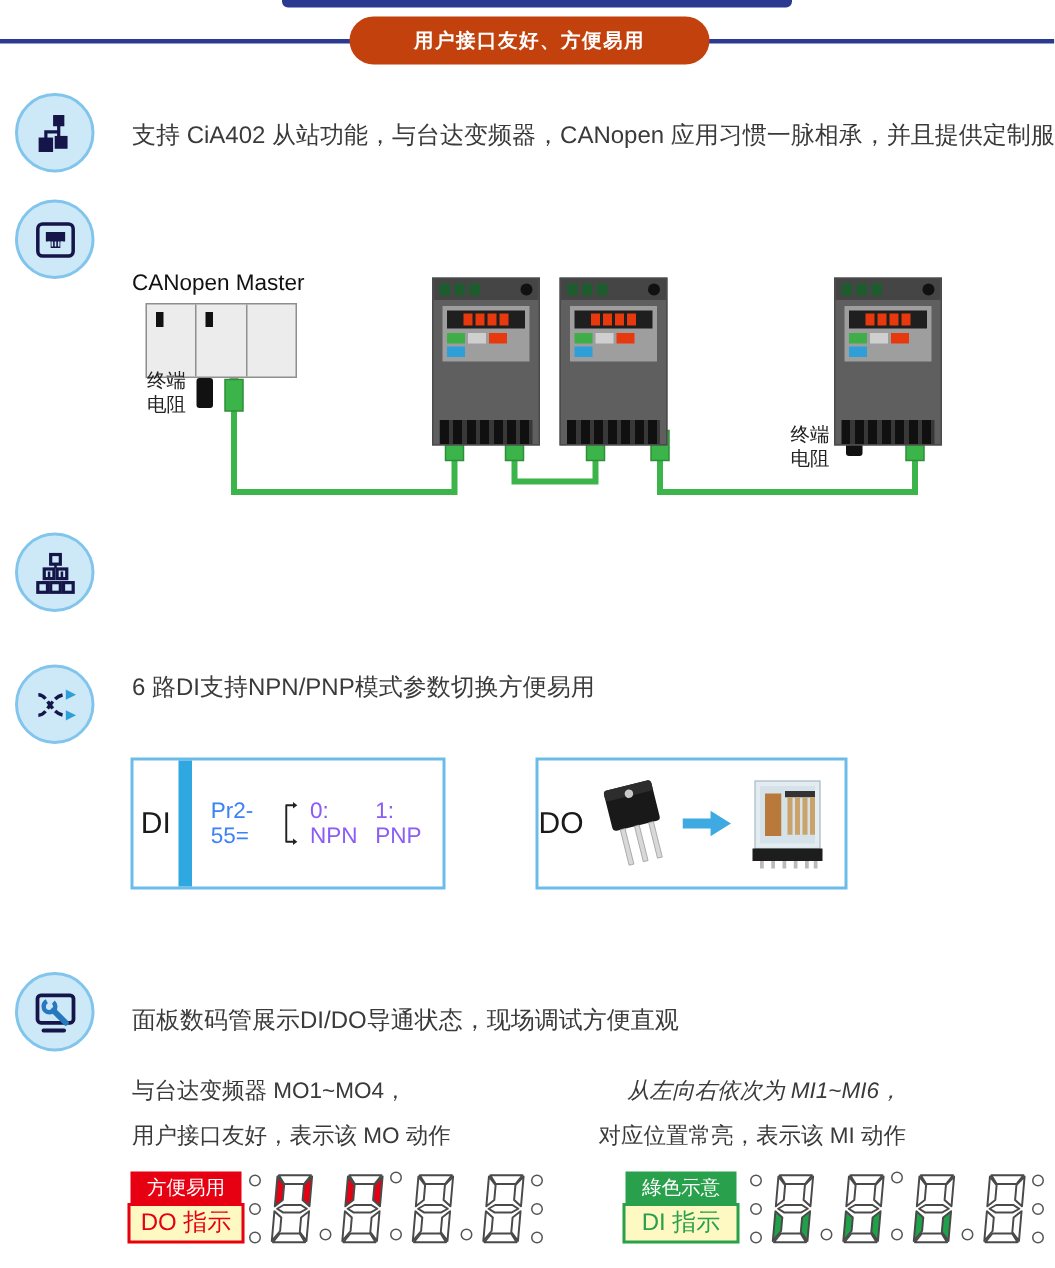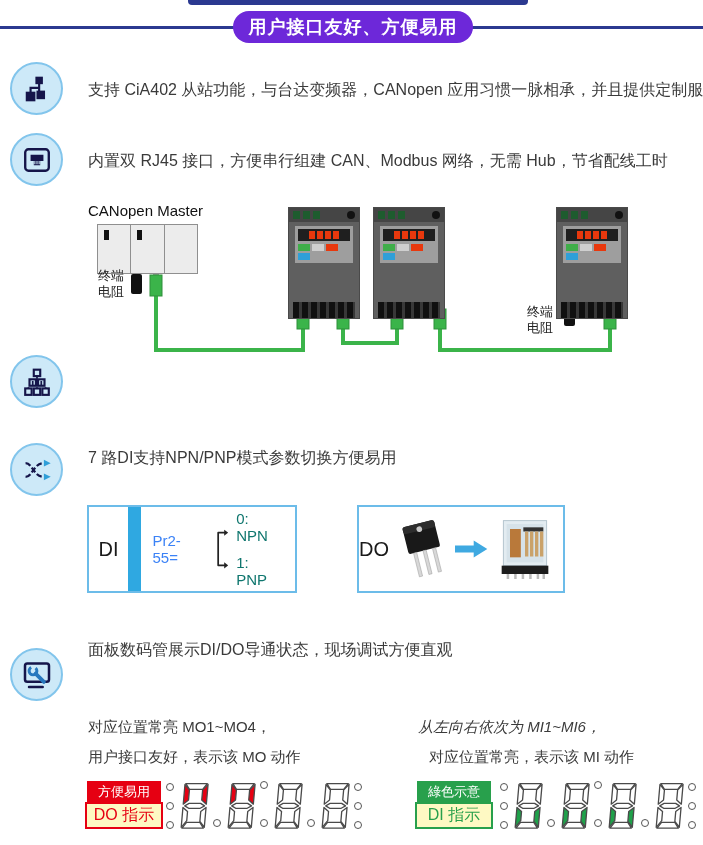--- a/index.html
+++ b/index.html
@@ -2,30 +2,30 @@
 <html><head>
 <meta charset="utf-8">
 <style>
   html,body{margin:0;padding:0;background:#fff;}
   .page{position:relative;width:703px;height:845px;background:#ffffff;overflow:hidden;
         font-family:"Liberation Sans","DejaVu Sans",sans-serif;color:#3d3d3d;}
 
   
   .top-strip{position:absolute;left:188px;top:0;width:340px;height:5px;background:#2b3990;border-radius:0 0 4px 4px;}
   .rule{position:absolute;left:0;top:26px;width:703px;height:3px;background:#2b3990;}
-  .pill{position:absolute;left:233px;top:11px;width:240px;height:32px;background:#6d28d9;border-radius:17px;
-        color:#fff;font-size:18px;font-weight:bold;display:flex;align-items:center;justify-content:center;letter-spacing:1px;}
+  .pill{position:absolute;left:233px;top:11px;width:240px;height:32px;background:#c2410c;border-radius:17px;
+        color:#fff;font-size:13px;font-weight:bold;display:flex;align-items:center;justify-content:center;letter-spacing:1px;}
 
   
   .icon-circle{position:absolute;left:10px;width:53px;height:53px;border-radius:50%;background:#cde9f8;
                border:2px solid #82c5ec;box-sizing:border-box;display:flex;align-items:center;justify-content:center;}
   .feat-text{position:absolute;left:88px;font-size:16px;color:#3a3a3a;white-space:nowrap;}
 
   
-  .diagram{position:absolute;left:0;top:202px;width:703px;height:162px;}
+  .diagram{position:absolute;left:0;top:180px;width:703px;height:162px;}
   .diagram svg.cables{position:absolute;left:0;top:0;}
   .master-label{position:absolute;left:88px;top:0;font-size:15px;color:#111;}
   .plc{position:absolute;left:97px;top:22px;width:101px;height:50px;background:#ececec;border:1px solid #8f8f8f;
        box-sizing:border-box;display:flex;}
   .plc i{flex:1;border-right:1px solid #8f8f8f;position:relative;}
   .plc i:last-child{border-right:none;}
   .plc i.tick::before{content:"";position:absolute;top:5px;left:6px;width:5px;height:10px;background:#111;}
   .term-label{position:absolute;font-size:13px;line-height:16px;color:#222;}
 
   .drive{position:absolute;top:5px;width:72px;height:112px;background:#5f5f5f;border:1px solid #4a4a4a;box-sizing:border-box;}
@@ -40,21 +40,21 @@
   .d-keys i.g{background:#3fae49}.d-keys i.b{background:#2f9fd8}.d-keys i.r{background:#e8380d}
   .d-slots{position:absolute;bottom:0;left:4px;right:4px;height:16px;
            background:repeating-linear-gradient(90deg,#101010 0 6px,#383838 6px 9px);}
 
   
   .io-box{position:absolute;top:505px;height:88px;background:#fff;border:2px solid #6cbce9;box-sizing:border-box;display:flex;align-items:stretch;}
   .io-label{width:40px;display:flex;align-items:center;justify-content:center;font-size:20px;font-weight:normal;color:#1a1a1a;}
   .io-bar{width:13px;background:#2fa8e1;}
   .io-content{display:flex;align-items:center;gap:8px;padding:0 12px;}
   .param{font-size:15px;color:#3b82f6;}
-  .opts{display:flex;flex-direction:column;gap:10px;font-size:15px;color:#0f766e;}
+  .opts{display:flex;flex-direction:row;gap:10px;font-size:15px;color:#8b5cf6;}
 
   
   .note{position:absolute;font-size:15px;color:#3a3a3a;white-space:nowrap;}
 
   
   .tagbox{position:absolute;width:78px;}
   .tag-top{height:21px;margin:0 2px;color:#fff;font-size:13px;display:flex;align-items:center;justify-content:center;}
   .tag-bottom{height:27px;background:#fef9c3;border-width:2px;border-style:solid;box-sizing:border-box;
               font-size:16px;display:flex;align-items:center;justify-content:center;}
   .tagbox.red .tag-top{background:#e60012;}
@@ -88,21 +88,20 @@
   </div>
   <div class="feat-text" style="top:80px;">支持 CiA402 从站功能，与台达变频器，CANopen 应用习惯一脉相承，并且提供定制服务</div>
 
   <div class="icon-circle" style="top:133px;">
     <svg width="30" height="30" viewBox="0 0 28 28">
       <rect x="3" y="4" width="22" height="20" rx="3" fill="none" stroke="#15154a" stroke-width="2.2"></rect>
       <path d="M8,9 h12 v6 h-3 v4 h-6 v-4 h-3 z" fill="#15154a"></path>
       <path d="M10,15 v3 M12,15 v3 M14,15 v3 M16,15 v3 M18,15 v3" stroke="#cde9f8" stroke-width="1"></path>
     </svg>
   </div>
-  <div class="feat-text" style="top:151px;">内置双 RJ45 接口，方便串行组建 CAN、Modbus 网络，无需 Hub，节省配线工时</div>
 
   <div class="diagram">
     <svg class="cables" width="703" height="162">
 
       <path d="M156,94 V148 H303 V126" stroke="#3bb44a" stroke-width="4" fill="none"></path>
       <path d="M343,126 V141 H397 V126" stroke="#3bb44a" stroke-width="4" fill="none"></path>
       <path d="M440,126 V148 H610 V126" stroke="#3bb44a" stroke-width="4" fill="none"></path>
 
       <g>
         <rect x="153" y="68" width="6" height="6" fill="#9a9a9a"></rect>
@@ -239,21 +238,21 @@
   </div>
 
   <div class="icon-circle" style="top:443px;">
     <svg width="32" height="32" viewBox="0 0 28 28">
       <path d="M4,8 C10,8 11,20 20,20" stroke="#15154a" stroke-width="2" fill="none" stroke-dasharray="5 2"></path>
       <path d="M4,20 C10,20 11,8 20,8" stroke="#15154a" stroke-width="2" fill="none" stroke-dasharray="5 2"></path>
       <polygon points="20,5 26,8 20,11" fill="#2f9fd8"></polygon>
       <polygon points="20,17 26,20 20,23" fill="#2f9fd8"></polygon>
     </svg>
   </div>
-  <div class="feat-text" style="top:448px;">7 路DI支持NPN/PNP模式参数切换方便易用</div>
+  <div class="feat-text" style="top:448px;">6 路DI支持NPN/PNP模式参数切换方便易用</div>
 
   <div class="io-box" style="left:87px;width:210px;">
     <div class="io-label">DI</div>
     <div class="io-bar"></div>
     <div class="io-content">
       <span class="param">Pr2-55=</span>
       <svg width="16" height="50" viewBox="0 0 18 52">
         <path d="M6,7 H13 M6,7 V45 M6,45 H13" stroke="#222" stroke-width="2" fill="none" stroke-linecap="round"></path>
         <polygon points="13,3.5 13,10.5 17.5,7" fill="#222"></polygon>
         <polygon points="13,41.5 13,48.5 17.5,45" fill="#222"></polygon>
@@ -303,26 +302,26 @@
   </div>
 
   <div class="icon-circle" style="top:648px;">
     <svg width="32" height="32" viewBox="0 0 28 28">
       <rect x="3.5" y="4" width="21" height="16" rx="2" fill="none" stroke="#15154a" stroke-width="2.2"></rect>
       <path d="M7,24.5 H19" stroke="#15154a" stroke-width="2.2" stroke-linecap="round"></path>
       <circle cx="10.5" cy="10.5" r="3.4" fill="none" stroke="#2878be" stroke-width="2.6" stroke-dasharray="14 4"></circle>
       <path d="M12.8,12.8 L20,20" stroke="#2878be" stroke-width="3.4" stroke-linecap="round"></path>
     </svg>
   </div>
-  <div class="feat-text" style="top:640px;">面板数码管展示DI/DO导通状态，现场调试方便直观</div>
-
-  <div class="note" style="left:88px;top:718px;">对应位置常亮 MO1~MO4，</div>
+  <div class="feat-text" style="top:670px;">面板数码管展示DI/DO导通状态，现场调试方便直观</div>
+
+  <div class="note" style="left:88px;top:718px;">与台达变频器 MO1~MO4，</div>
   <div class="note" style="left:88px;top:748px;">用户接口友好，表示该 MO 动作</div>
   <div class="note" style="left:418px;top:718px;font-style:italic;">从左向右依次为 MI1~MI6，</div>
-  <div class="note" style="left:429px;top:748px;">对应位置常亮，表示该 MI 动作</div>
+  <div class="note" style="left:399px;top:748px;">对应位置常亮，表示该 MI 动作</div>
 
   <div class="tagbox red" style="left:85px;top:781px;">
     <div class="tag-top">方便易用</div>
     <div class="tag-bottom">DO 指示</div>
   </div>
   <div class="display" style="left:166px;">
     <div class="dotcol">
         <span class="ind-dot"></span>
         <span class="ind-dot"></span>
         <span class="ind-dot"></span>

